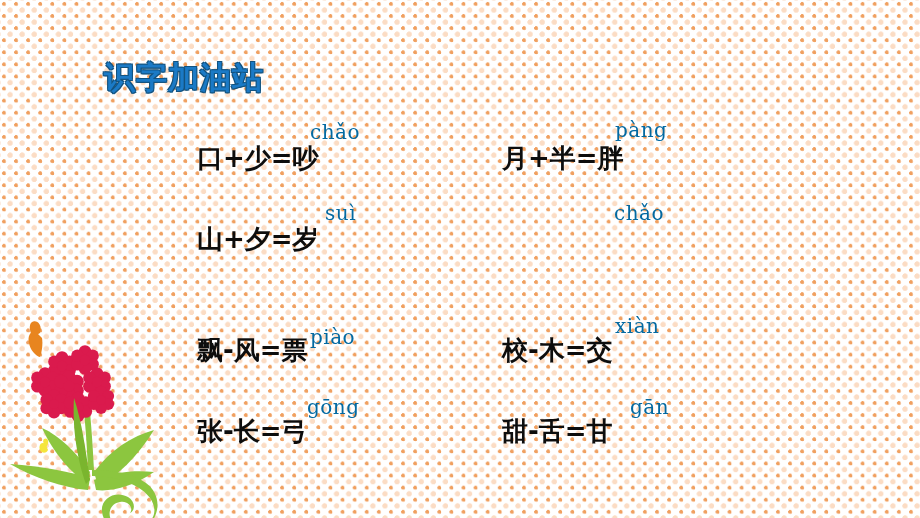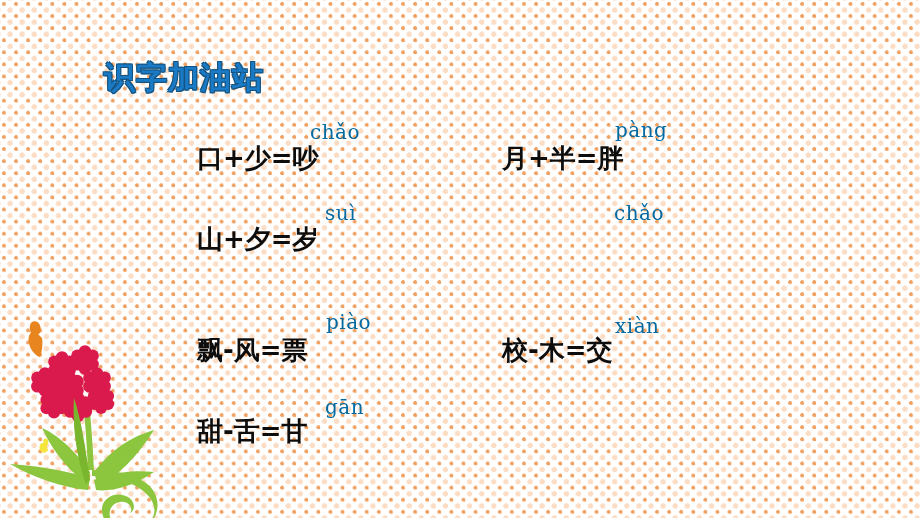--- a/index.html
+++ b/index.html
@@ -87,21 +87,21 @@
     font-weight: normal;
     color: #0369a1;
     line-height: 1;
     white-space: nowrap;
     font-family: "DejaVu Serif", "Liberation Serif", serif;
     letter-spacing: 0.5px;
   }
   
   .p-chao { left: 113px; top: 2px; }
   .p-sui  { left: 128px; top: 2px; }
-  .p-piao { left: 113px; top: 0; margin-left: 16px; }
+  .p-piao { left: 113px; top: 15px; }
   .p-gong { left: 110px; top: 4px; }
   .p-pang { left: 113px; top: 0px; }
   .p-xian { left: 112px; top: 2px; }
   .p-jiao { left: 113px; top: 4px; }
   .p-gan  { left: 128px; top: 4px; }
 
   
   #flower-art {
     position: absolute;
     left: 2px;
@@ -147,20 +147,24 @@
     <div class="eq-cell">
       <div class="pinyin p-piao">piào</div>
       <div class="eq-line">飘-风=票</div>
     </div>
 
     <div class="eq-cell">
       <div class="pinyin p-jiao">xiàn</div>
       <div class="eq-line">校-木=交</div>
     </div>
 
+    <div class="eq-cell">
+      <div class="pinyin p-gong">gōng</div>
+      <div class="eq-line">张-长=弓</div>
+    </div>
 
     <div class="eq-cell">
       <div class="pinyin p-gan">gān</div>
       <div class="eq-line">甜-舌=甘</div>
     </div>
   </div>
 
   <div id="flower-art">
     <svg width="165" height="218" viewBox="0 0 165 218" xmlns="http://www.w3.org/2000/svg">
 

